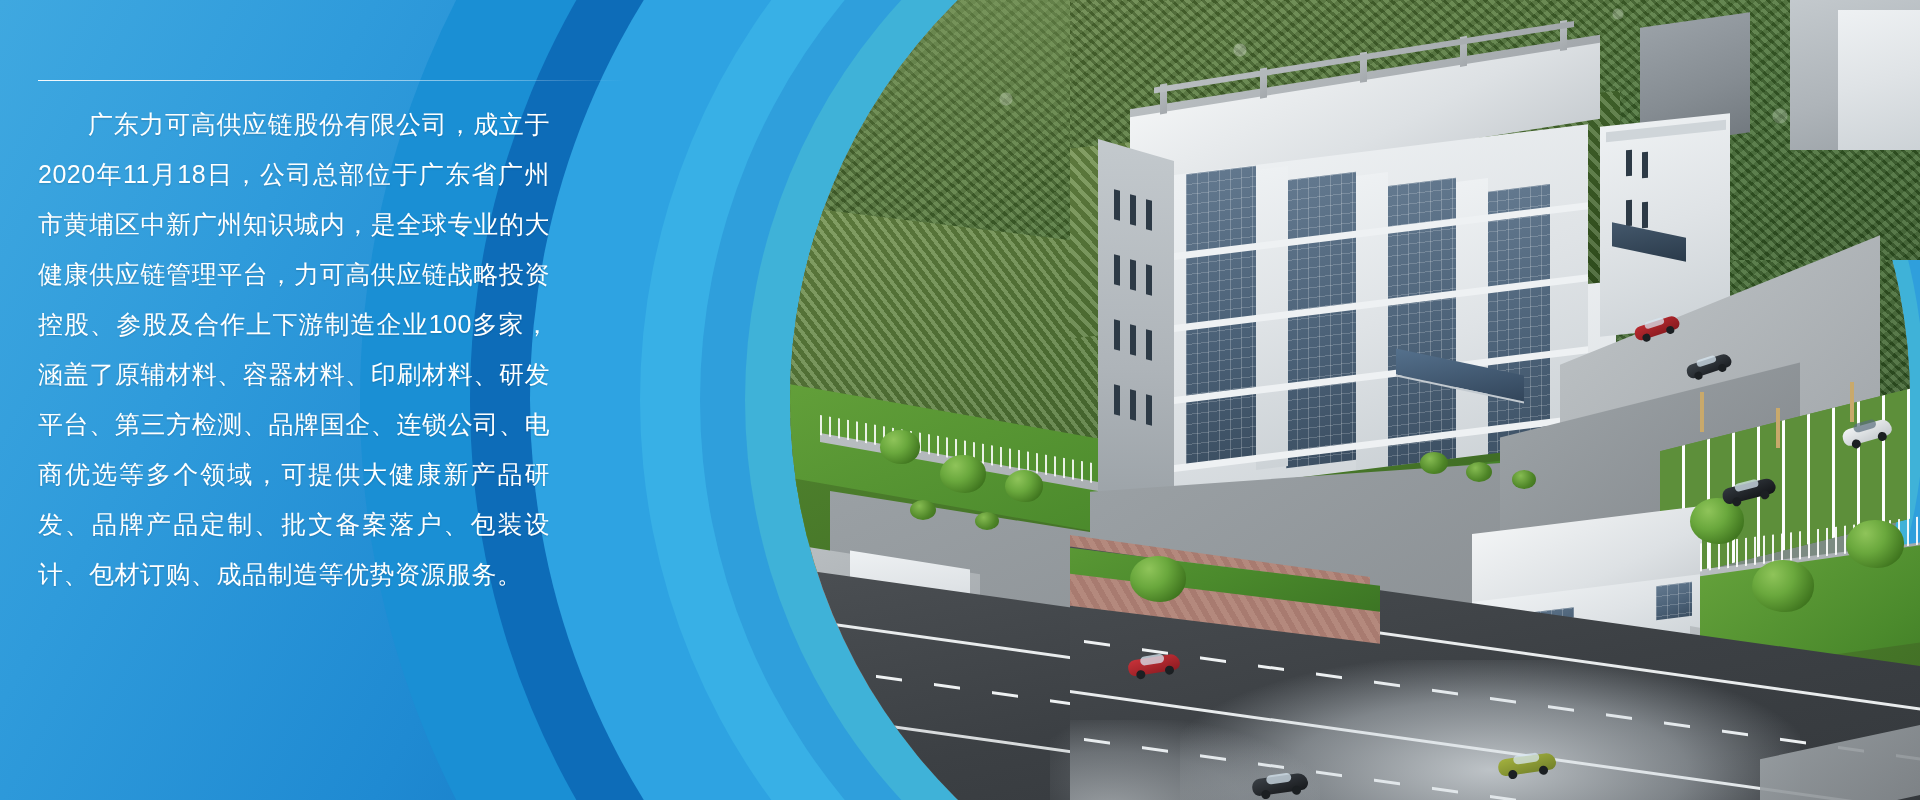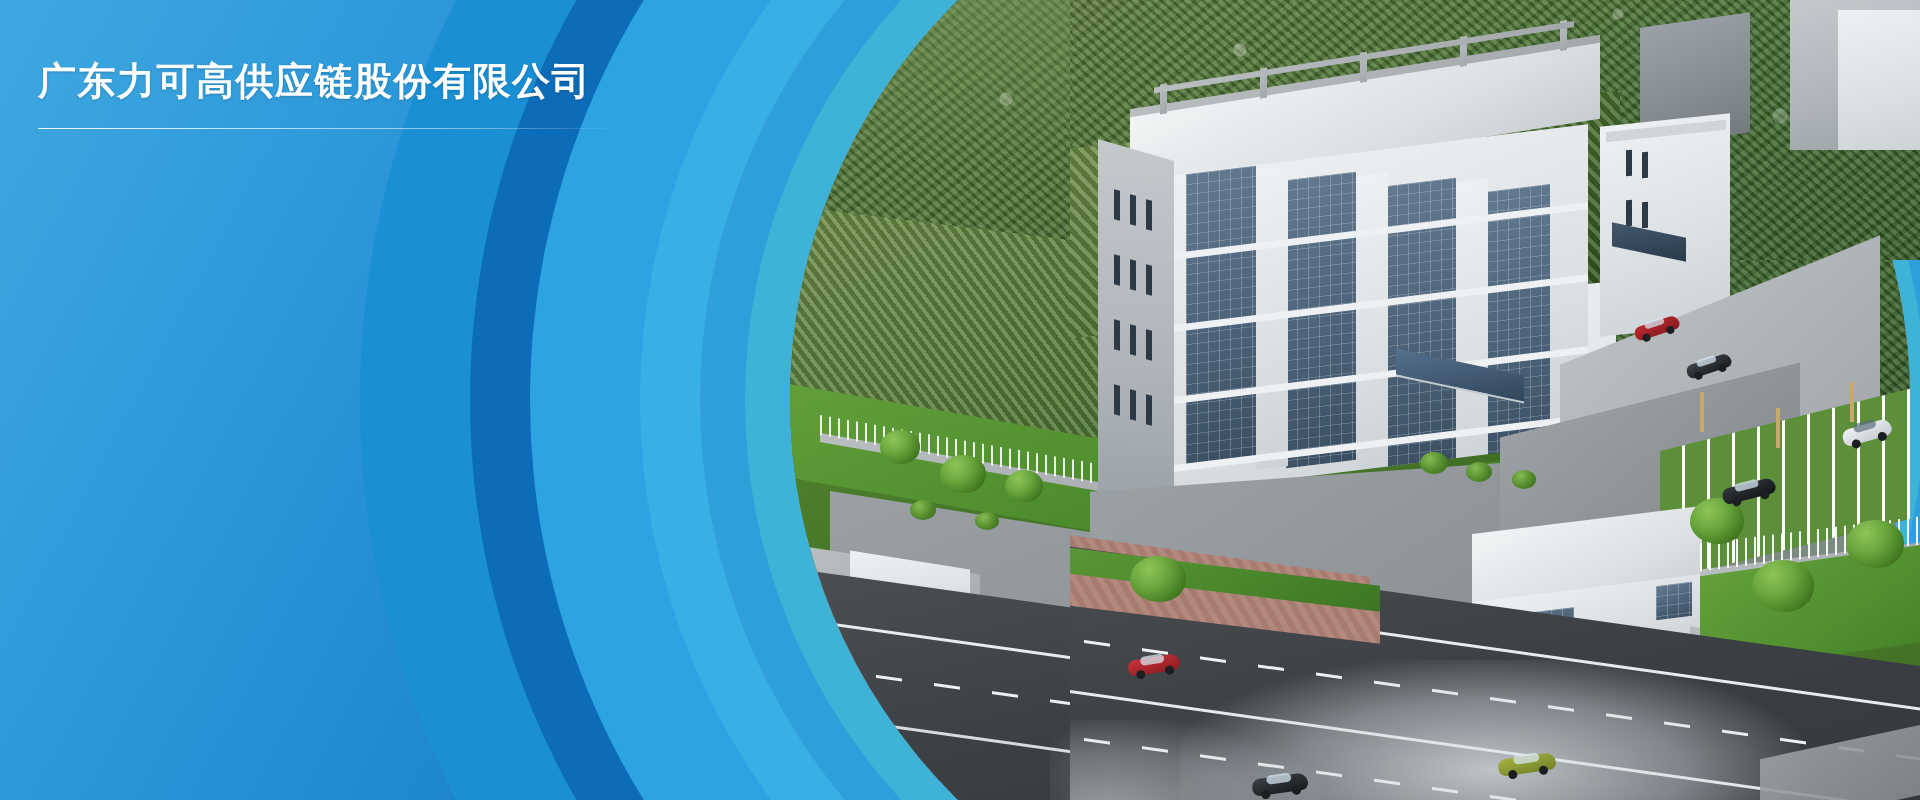--- a/index.html
+++ b/index.html
@@ -433,19 +433,19 @@
       </div>
 
       <div class="s concrete" style="left:1760px;top:740px;width:180px;height:70px;transform:skewY(-12deg);opacity:.9;"></div>
     </div>
   </div>
 
   <div class="s" style="left:1060px;top:0;width:26px;height:800px;
       background:linear-gradient(to right,rgba(120,150,110,.0),rgba(120,150,110,.0));"></div>
 
   <div class="text-col">
-    <h1 class="title">广东力可高供应链股份有限公司</h1>
     <div class="divider"></div>
     <div class="body">
+      <p>广东力可高供应链股份有限公司，成立于2020年11月18日，公司总部位于广东省广州市黄埔区中新广州知识城内，是全球专业的大健康供应链管理平台，力可高供应链战略投资控股、参股及合作上下游制造企业100多家，涵盖了原辅材料、容器材料、印刷材料、研发平台、第三方检测、品牌国企、连锁公司、电商优选等多个领域，可提供大健康新产品研发、品牌产品定制、批文备案落户、包装设计、包材订购、成品制造等优势资源服务。</p>
     </div>
   </div>
 
 </div>
 
 </body></html>

